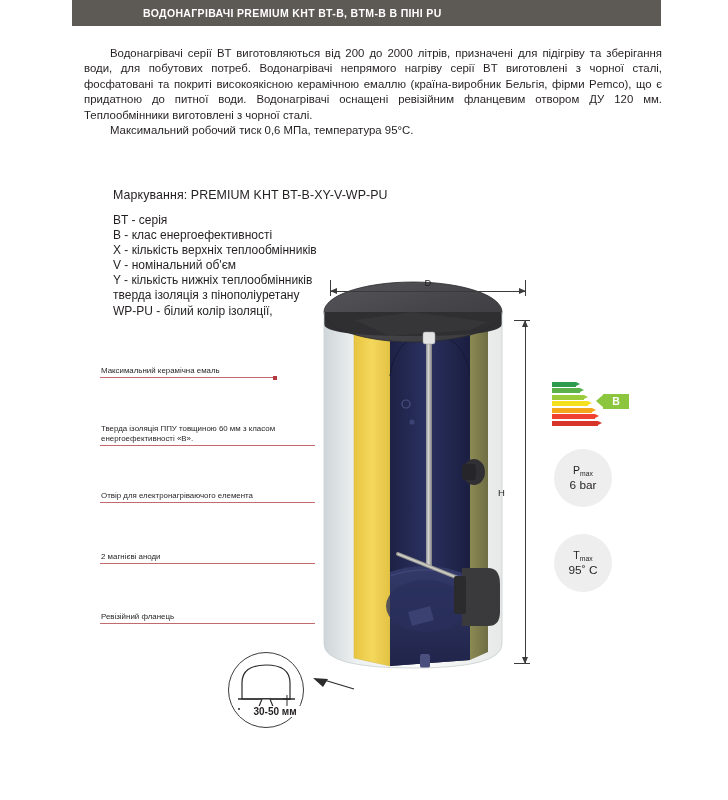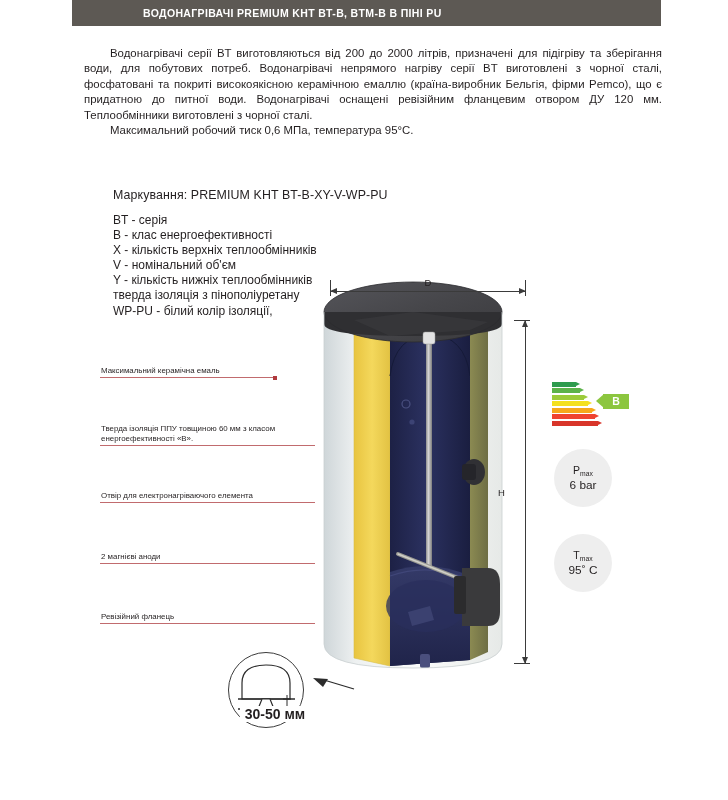--- a/index.html
+++ b/index.html
@@ -293,21 +293,21 @@
     border-radius: 50%;
     box-sizing: border-box;
   }
   .detail-inner { position: absolute; inset: 0; }
   .detail-dim-text {
     position: absolute;
     left: 240px;
     top: 706px;
     width: 68px;
     text-align: center;
-    font-size: 14px;
+    font-size: 10px;
     font-weight: bold;
     color: #231f20;
     background: #ffffff;
     padding: 0 1px;
     white-space: nowrap;
   }
   .detail-arrow {
     position: absolute;
     left: 312px;
     top: 676px;

